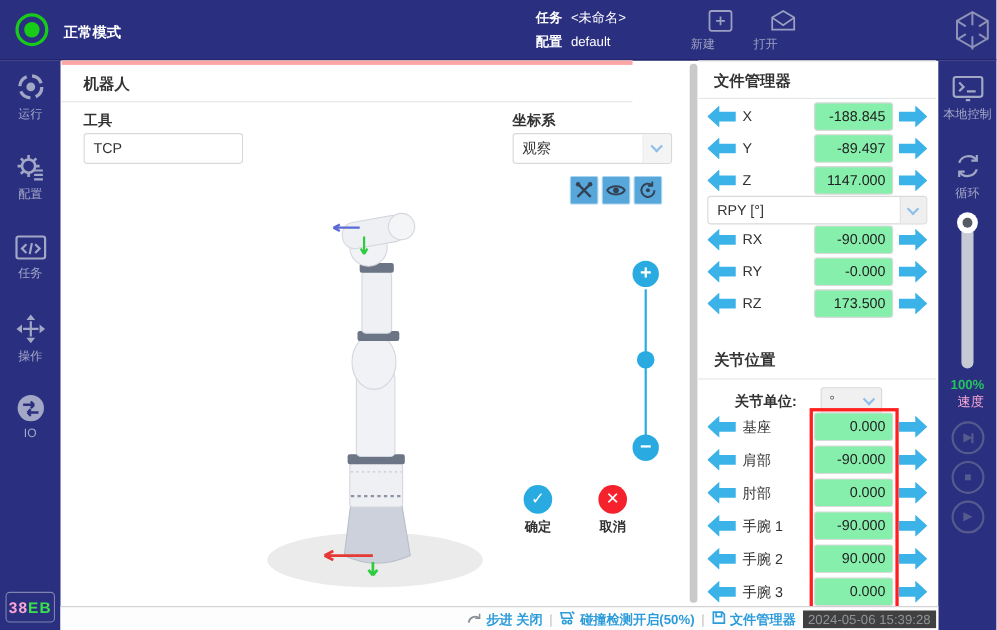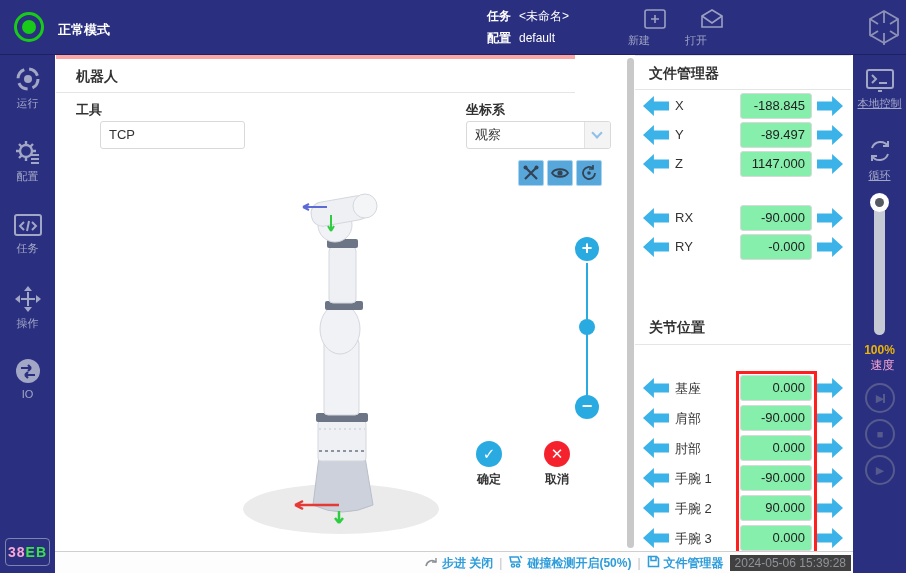--- a/index.html
+++ b/index.html
@@ -71,25 +71,25 @@
   .rpy-select .chev { right:8px; top:7px; }
   .unit-lbl { position:absolute; left:33px; top:4px; font-size:13px; font-weight:bold; color:#333; }
   .unit-select { position:absolute; left:111px; top:0; width:56px; height:24px; border:1px solid #d9d9d9; border-radius:3px; background:#f0f0f0; font-size:12px; color:#555; line-height:22px; padding:0 7px; cursor:pointer; }
   .unit-select .chev { right:7px; top:6px; }
   .red-frame { position:absolute; left:101px; top:315px; width:81px; height:183px; border:3px solid #ff1f1f; pointer-events:none; }
 
   
   .rsidebar { position:absolute; left:853px; top:55px; width:53px; height:518px; background:#2b2f80; }
   .rs-item { position:absolute; left:0; width:53px; text-align:center; color:#a2a7c6; cursor:pointer; }
   .rs-item svg { display:block; margin:0 auto; }
-  .rs-item .lbl { font-size:11px; margin-top:3px;text-decoration:underline; }
+  .rs-item .lbl { font-size:11px; margin-top:3px; }
   .speed-track { position:absolute; left:21px; top:150px; width:11px; height:130px; background:#c6cad4; border-radius:6px; }
   .speed-handle { position:absolute; left:17px; top:138px; width:19px; height:19px; border-radius:50%; background:#fff; cursor:pointer; }
   .speed-handle::after { content:""; position:absolute; left:5px; top:5px; width:9px; height:9px; border-radius:50%; background:#555a63; }
-  .speed-val { position:absolute; left:0; top:288px; width:53px; text-align:center; font-size:12px; font-weight:bold; color:#eab308; }
+  .speed-val { position:absolute; left:0; top:288px; width:53px; text-align:center; font-size:12px; font-weight:bold; color:#22c55e; }
   .speed-lbl { position:absolute; left:0; top:302px; width:59px; text-align:center; font-size:12px; color:#f9a8d4; }
   .pb-btn { position:absolute; left:12px; width:30px; height:30px; border:2px solid #565b8e; border-radius:50%; color:#565b8e; text-align:center; line-height:26px; font-size:11px; cursor:pointer; }
   .pb-btn .bar { position:absolute; right:8px; top:9px; width:2px; height:9px; background:#565b8e; }
 
   
   .statusbar { position:absolute; left:55px; top:551px; width:798px; height:22px; background:#fdfdfd; border-top:1px solid #cfcfcf; font-size:12px; }
   .sb-wrap { position:absolute; right:2px; top:0; height:22px; display:flex; align-items:center; gap:6px; }
   .sb-item { display:flex; align-items:center; gap:4px; color:#2d9cdb; font-weight:bold; cursor:pointer; white-space:nowrap; }
   .sb-sep { color:#c0c0c0; font-weight:normal; }
   .sb-time { color:#8f9399; background:#404040; padding:1px 5px; font-weight:normal; }
@@ -173,21 +173,21 @@
       <div class="lbl">IO</div>
     </div>
     <div class="badge"><span class="y">38</span><span class="g">EB</span></div>
   </div>
 
   <div class="panel main-panel">
     <div class="panel-title">机器人</div>
     <div class="title-rule"></div>
 
     <div class="fld-label" style="left:20px; top:42px;">工具</div>
-    <div class="text-input" style="left:20px; top:62px;margin-left:24px;">TCP</div>
+    <div class="text-input" style="left:20px; top:62px;">TCP</div>
 
     <div class="fld-label" style="left:410px; top:42px;">坐标系</div>
     <div class="select" style="left:410px; top:62px;">
       <span>观察</span>
       <div class="chev-box">
           <div class="chev"></div>
         </div>
     </div>
 
     <div style="position:absolute; left:10px; top:100px; width:551px; height:386px;">
@@ -263,37 +263,58 @@
       <div class="val-box">-89.497</div>
       <div class="jog right"></div>
     </div>
     <div class="prow" style="top:95px;">
       <div class="jog left"></div>
       <div class="row-lbl">Z</div>
       <div class="val-box">1147.000</div>
       <div class="jog right"></div>
     </div>
 
+    <div class="prow" style="top:122px;">
+      <div class="rpy-select">
+        <span>RPY [°]</span>
+        <div class="chev-box">
+            <div class="chev"></div>
+          </div>
+      </div>
+    </div>
 
     <div class="prow" style="top:149px;">
       <div class="jog left"></div>
       <div class="row-lbl">RX</div>
       <div class="val-box">-90.000</div>
       <div class="jog right"></div>
     </div>
     <div class="prow" style="top:178px;">
       <div class="jog left"></div>
       <div class="row-lbl">RY</div>
       <div class="val-box">-0.000</div>
       <div class="jog right"></div>
     </div>
+    <div class="prow" style="top:207px;">
+      <div class="jog left"></div>
+      <div class="row-lbl">RZ</div>
+      <div class="val-box">173.500</div>
+      <div class="jog right"></div>
+    </div>
 
     <div class="sec-title" style="top:263px;">关节位置</div>
     <div class="sec-rule" style="top:288px;"></div>
 
+    <div class="prow" style="top:296px;">
+      <div class="unit-lbl">关节单位:</div>
+      <div class="unit-select">
+        <span>°</span>
+        <div class="chev"></div>
+      </div>
+    </div>
 
     <div class="prow" style="top:319px;">
       <div class="jog left"></div>
       <div class="row-lbl">基座</div>
       <div class="val-box">0.000</div>
       <div class="jog right"></div>
     </div>
     <div class="prow" style="top:349px;">
       <div class="jog left"></div>
       <div class="row-lbl">肩部</div>

